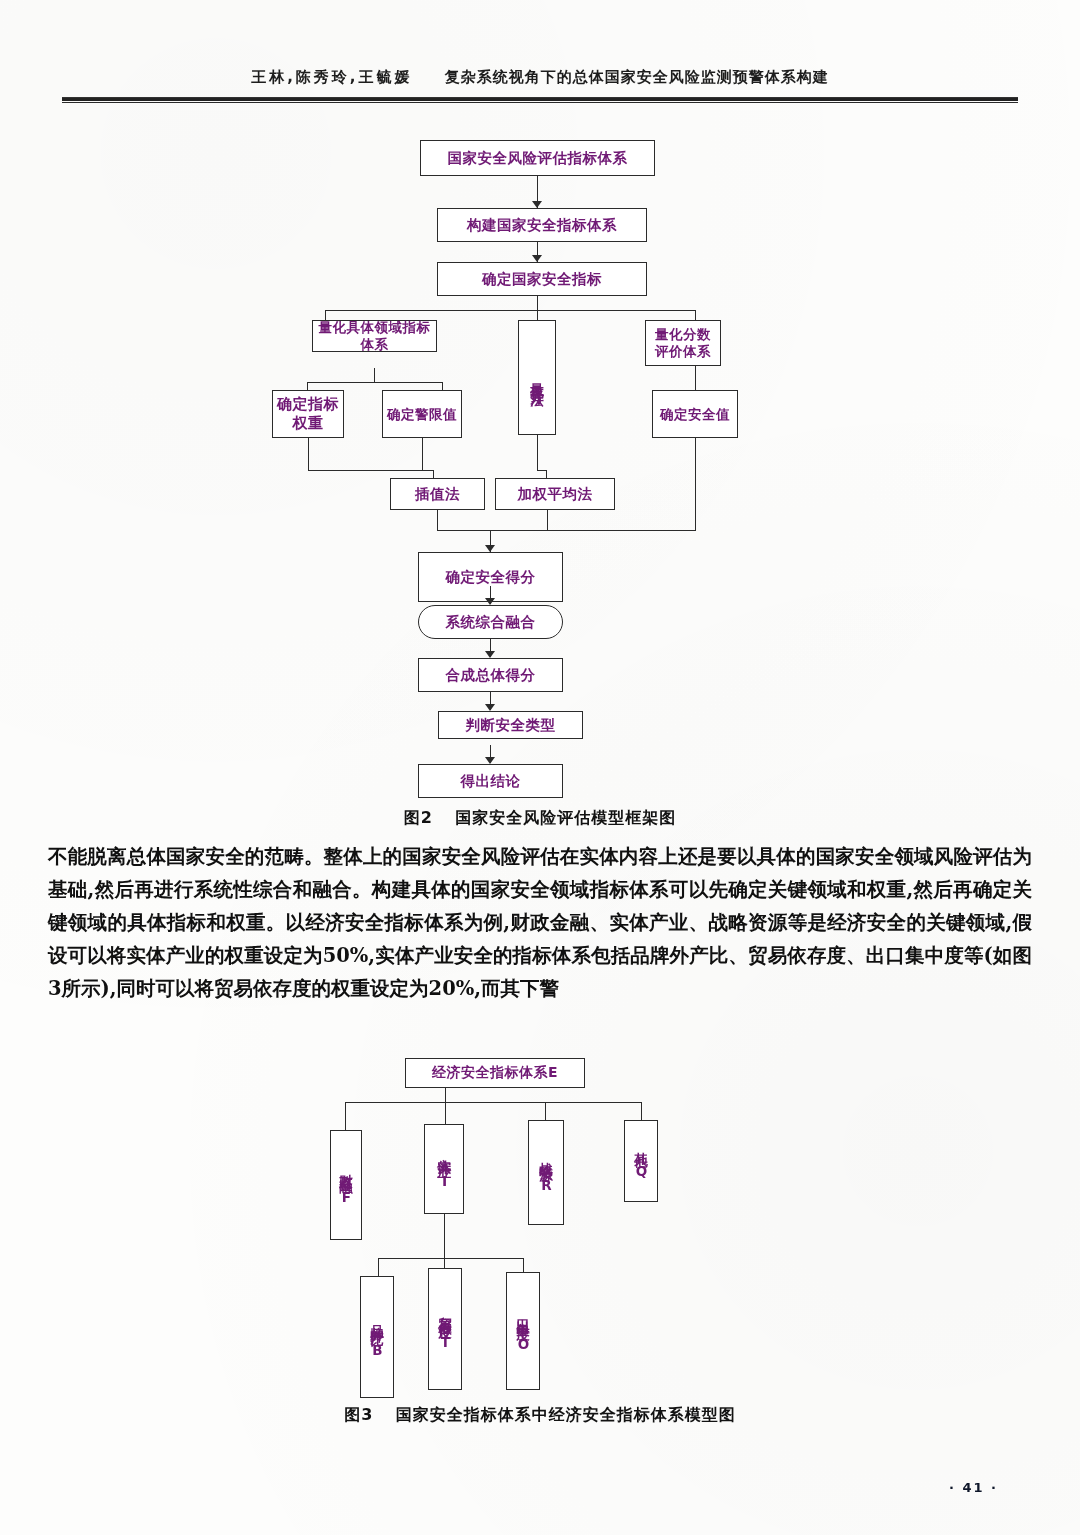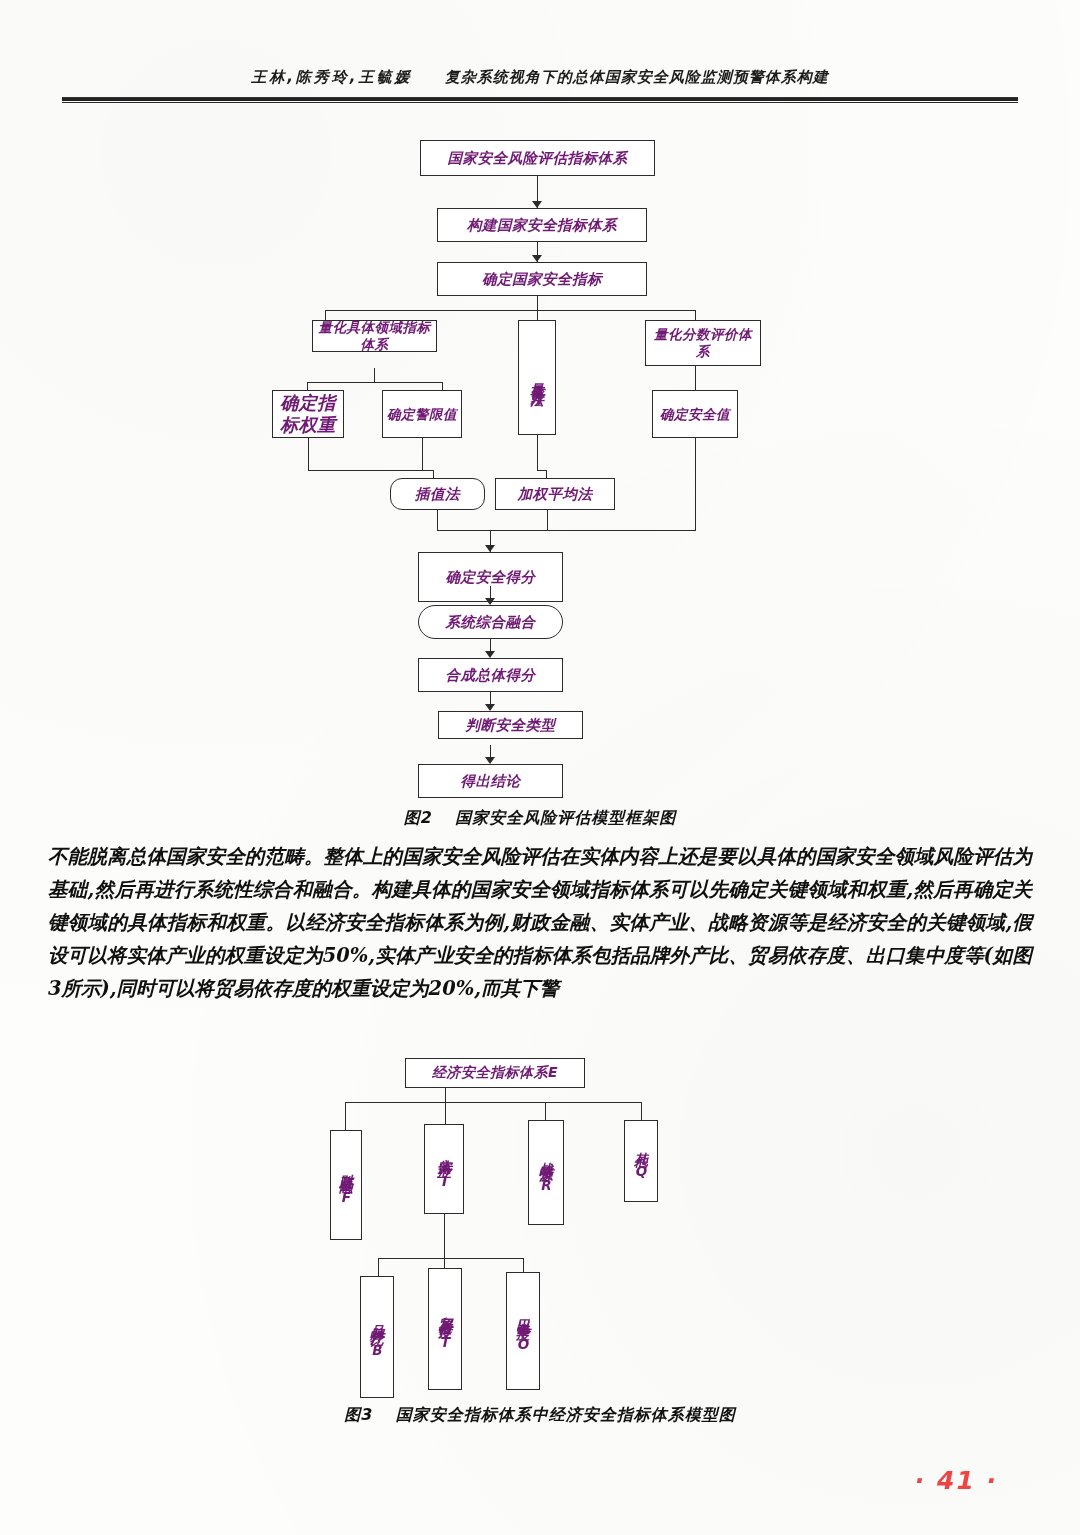--- a/index.html
+++ b/index.html
@@ -7,21 +7,20 @@
     width:1080px; height:1535px;
     background:#ffffff;
     font-family:"DejaVu Sans", sans-serif;
     color:#1a1a1a;
     position:relative;
     overflow:hidden;
   }
   .page {
     position:absolute; inset:0;
     background:#fdfdfc;
-    font-style:italic;
   }
   
   .page:before{
     content:"";
     position:absolute; inset:0;
     background:
       radial-gradient(circle at 20% 10%, rgba(0,0,0,0.015), transparent 60%),
       radial-gradient(circle at 85% 75%, rgba(0,0,0,0.02), transparent 55%);
     pointer-events:none;
   }
@@ -104,22 +103,22 @@
     text-align:justify;
     text-justify:inter-ideograph;
     color:#101010;
     font-family:"DejaVu Serif", serif;
     font-weight:600;
   }
   .body-text p{ margin:0; }
 
   .pageno{
     position:absolute; right:82px; bottom:40px;
-    font-size:25px; font-weight:700; letter-spacing:2px;
-    color:#ef4444;
+    font-size:13px; font-weight:700; letter-spacing:2px;
+    color:#0f172a;
   }
 </style>
 </head>
 <body>
 
 <div class="page">
 
   <div class="runhead">
     <span class="authors">王林,陈秀玲,王毓媛</span>
     <span>复杂系统视角下的总体国家安全风险监测预警体系构建</span>
@@ -142,44 +141,44 @@
     <div class="ln v" style="left:537px; top:296px; height:14px;"></div>
     <div class="ln h" style="left:325px; top:310px; width:370px;"></div>
     <div class="ln v" style="left:325px; top:310px; height:12px;"></div>
     <div class="ln v" style="left:537px; top:310px; height:12px;"></div>
     <div class="ln v" style="left:695px; top:310px; height:12px;"></div>
 
     <div class="node" style="left:312px; top:320px; width:125px; height:32px; font-size:13.5px;">量化具体领域指标体系</div>
 
     <div class="node vert" style="left:518px; top:320px; width:38px; height:115px; font-size:13.5px;">量化评分方法</div>
 
-    <div class="node" style="left:645px; top:320px; width:116px; height:46px; font-size:13.5px;">量化分数评价体系</div>
+    <div class="node" style="left:645px; top:320px; width:76px; height:46px; font-size:13.5px;">量化分数评价体系</div>
 
     <div class="ln v" style="left:374px; top:368px; height:14px;"></div>
     <div class="ln h" style="left:307px; top:382px; width:135px;"></div>
     <div class="ln v" style="left:307px; top:382px; height:10px;"></div>
     <div class="ln v" style="left:442px; top:382px; height:10px;"></div>
 
-    <div class="node" style="left:272px; top:390px; width:72px; height:48px; font-size:18px;">确定指标权重</div>
+    <div class="node" style="left:272px; top:390px; width:72px; height:48px; font-size:15px;">确定指标权重</div>
 
     <div class="node" style="left:382px; top:390px; width:80px; height:48px; font-size:13.5px;">确定警限值</div>
 
     <div class="ln v" style="left:695px; top:366px; height:24px;"></div>
     <div class="node" style="left:652px; top:390px; width:86px; height:48px; font-size:13.5px;">确定安全值</div>
 
     <div class="ln v" style="left:308px; top:438px; height:32px;"></div>
     <div class="ln h" style="left:308px; top:470px; width:125px;"></div>
     <div class="ln v" style="left:422px; top:438px; height:32px;"></div>
     <div class="ln v" style="left:433px; top:470px; height:10px;"></div>
 
     <div class="ln v" style="left:537px; top:435px; height:35px;"></div>
     <div class="ln h" style="left:537px; top:470px; width:10px;"></div>
     <div class="ln v" style="left:546px; top:470px; height:10px;"></div>
 
-    <div class="node" style="left:390px; top:478px; width:95px; height:32px;border-radius:12px;">插值法</div>
+    <div class="node" style="left:390px; top:478px; width:95px; height:32px;">插值法</div>
 
     <div class="node" style="left:495px; top:478px; width:120px; height:32px;">加权平均法</div>
 
     <div class="ln v" style="left:695px; top:438px; height:92px;"></div>
     <div class="ln h" style="left:500px; top:530px; width:196px;"></div>
 
     <div class="ln v" style="left:437px; top:510px; height:20px;"></div>
     <div class="ln h" style="left:437px; top:530px; width:110px;"></div>
     <div class="ln v" style="left:547px; top:510px; height:20px;"></div>
     <div class="ln v" style="left:490px; top:530px; height:22px;"></div>

